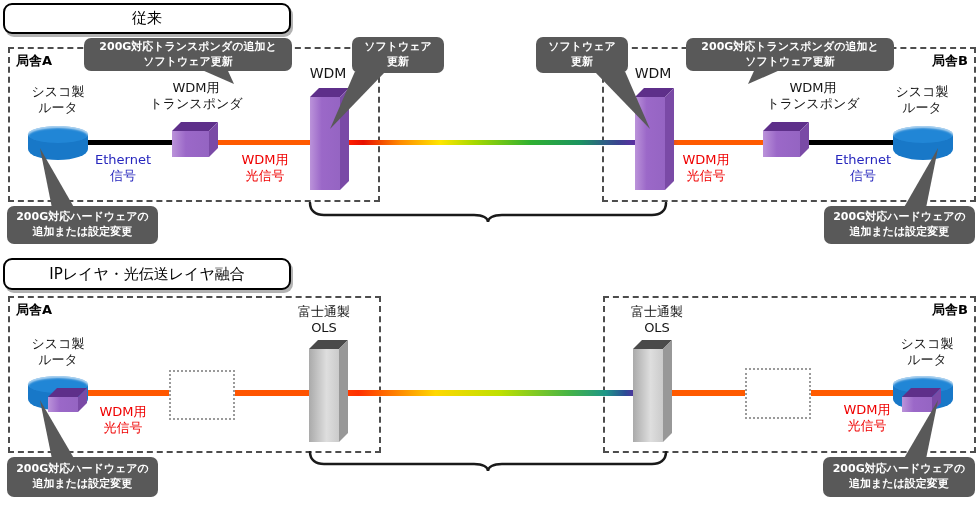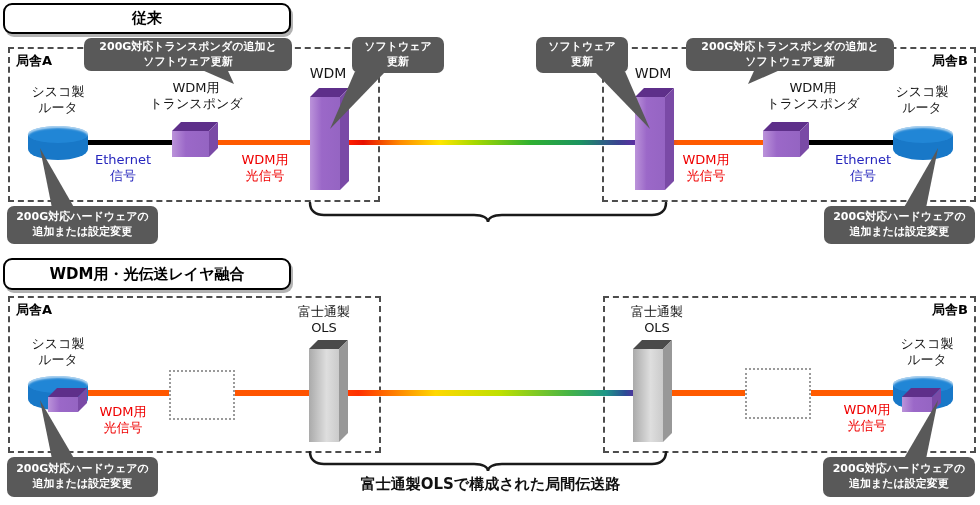--- a/index.html
+++ b/index.html
@@ -4,21 +4,21 @@
 <style>
   html,body { margin:0; padding:0; background:#fff; }
   #canvas {
     position:relative; width:980px; height:505px; background:#ffffff;
     font-family:"DejaVu Sans", sans-serif; overflow:hidden;
   }
   
   .titlebox {
     position:absolute; background:#fff; border:2px solid #000; border-radius:9px;
     box-shadow:2px 3px 0 #b3b3b3; display:flex; align-items:center; justify-content:center;
-    font-weight:bold; font-size:15px; color:#000; z-index:6;
+    font-weight:normal; font-size:15px; color:#000; z-index:6;
   }
   .station { position:absolute; border:2px dashed #4d4d4d; z-index:1; background:transparent; }
   .station-label { position:absolute; font-size:13px; font-weight:bold; color:#000; z-index:6; }
   .lbl { position:absolute; font-size:13px; color:#151515; text-align:center;
          white-space:pre-line; line-height:1.25; z-index:6; }
   .lbl.red  { color:#ef0000; }
   .lbl.blue { color:#2626bd; }
   .lbl.small14 { font-size:14px; }
   .callout {
     position:absolute; background:#595959; color:#fff; font-weight:bold; font-size:11px;
@@ -156,21 +156,21 @@
   <div class="tail" style="left:32px;top:148px;width:44px;height:59px;clip-path:polygon(18% 0,95% 100%,45% 100%)"></div>
   <div class="callout" style="left:824px;top:206px;width:151px;height:38px">200G対応ハードウェアの
 追加または設定変更</div>
   <div class="tail" style="left:902px;top:148px;width:44px;height:59px;clip-path:polygon(82% 0,55% 100%,5% 100%)"></div>
 
   <svg class="brace" style="left:308px;top:202px" width="360" height="22" viewBox="0 0 360 22">
     <path d="M2,1 C2,9 8,13 16,13 L166,13 C175,13 180,16 180,20 C180,16 185,13 194,13 L344,13 C352,13 358,9 358,1" stroke="#1a1a1a" stroke-width="2.5" fill="none" stroke-linecap="round"></path>
   </svg>
 
   <div class="titlebox" style="left:3px;top:258px;width:284px;height:28px">
-    <span>WDM用・光伝送レイヤ融合</span>
+    <span>IPレイヤ・光伝送レイヤ融合</span>
   </div>
 
   <div class="station" style="left:8px;top:296px;width:369px;height:153px"></div>
   <div class="station" style="left:603px;top:296px;width:369px;height:153px"></div>
   <div class="station-label" style="left:16px;top:301px">局舎A</div>
   <div class="station-label" style="left:906px;top:301px;width:62px;text-align:right">局舎B</div>
 
   <div class="hline line-bottom" style="left:83px;top:390px;width:810px;height:6px"></div>
   <div class="dotted-slot" style="left:169px;top:370px;width:62px;height:46px"></div>
   <div class="dotted-slot" style="left:745px;top:368px;width:62px;height:47px"></div>
@@ -221,15 +221,14 @@
   <div class="callout" style="left:7px;top:457px;width:151px;height:40px">200G対応ハードウェアの
 追加または設定変更</div>
   <div class="tail" style="left:32px;top:400px;width:44px;height:58px;clip-path:polygon(18% 0,95% 100%,45% 100%)"></div>
   <div class="callout" style="left:823px;top:457px;width:152px;height:40px">200G対応ハードウェアの
 追加または設定変更</div>
   <div class="tail" style="left:902px;top:400px;width:44px;height:58px;clip-path:polygon(82% 0,55% 100%,5% 100%)"></div>
 
   <svg class="brace" style="left:308px;top:451px" width="360" height="22" viewBox="0 0 360 22">
     <path d="M2,1 C2,9 8,13 16,13 L166,13 C175,13 180,16 180,20 C180,16 185,13 194,13 L344,13 C352,13 358,9 358,1" stroke="#1a1a1a" stroke-width="2.5" fill="none" stroke-linecap="round"></path>
   </svg>
-  <div class="brace-label" style="left:338px;top:475px;width:305px">富士通製OLSで構成された局間伝送路</div>
 
 </div>
 
 </body></html>

